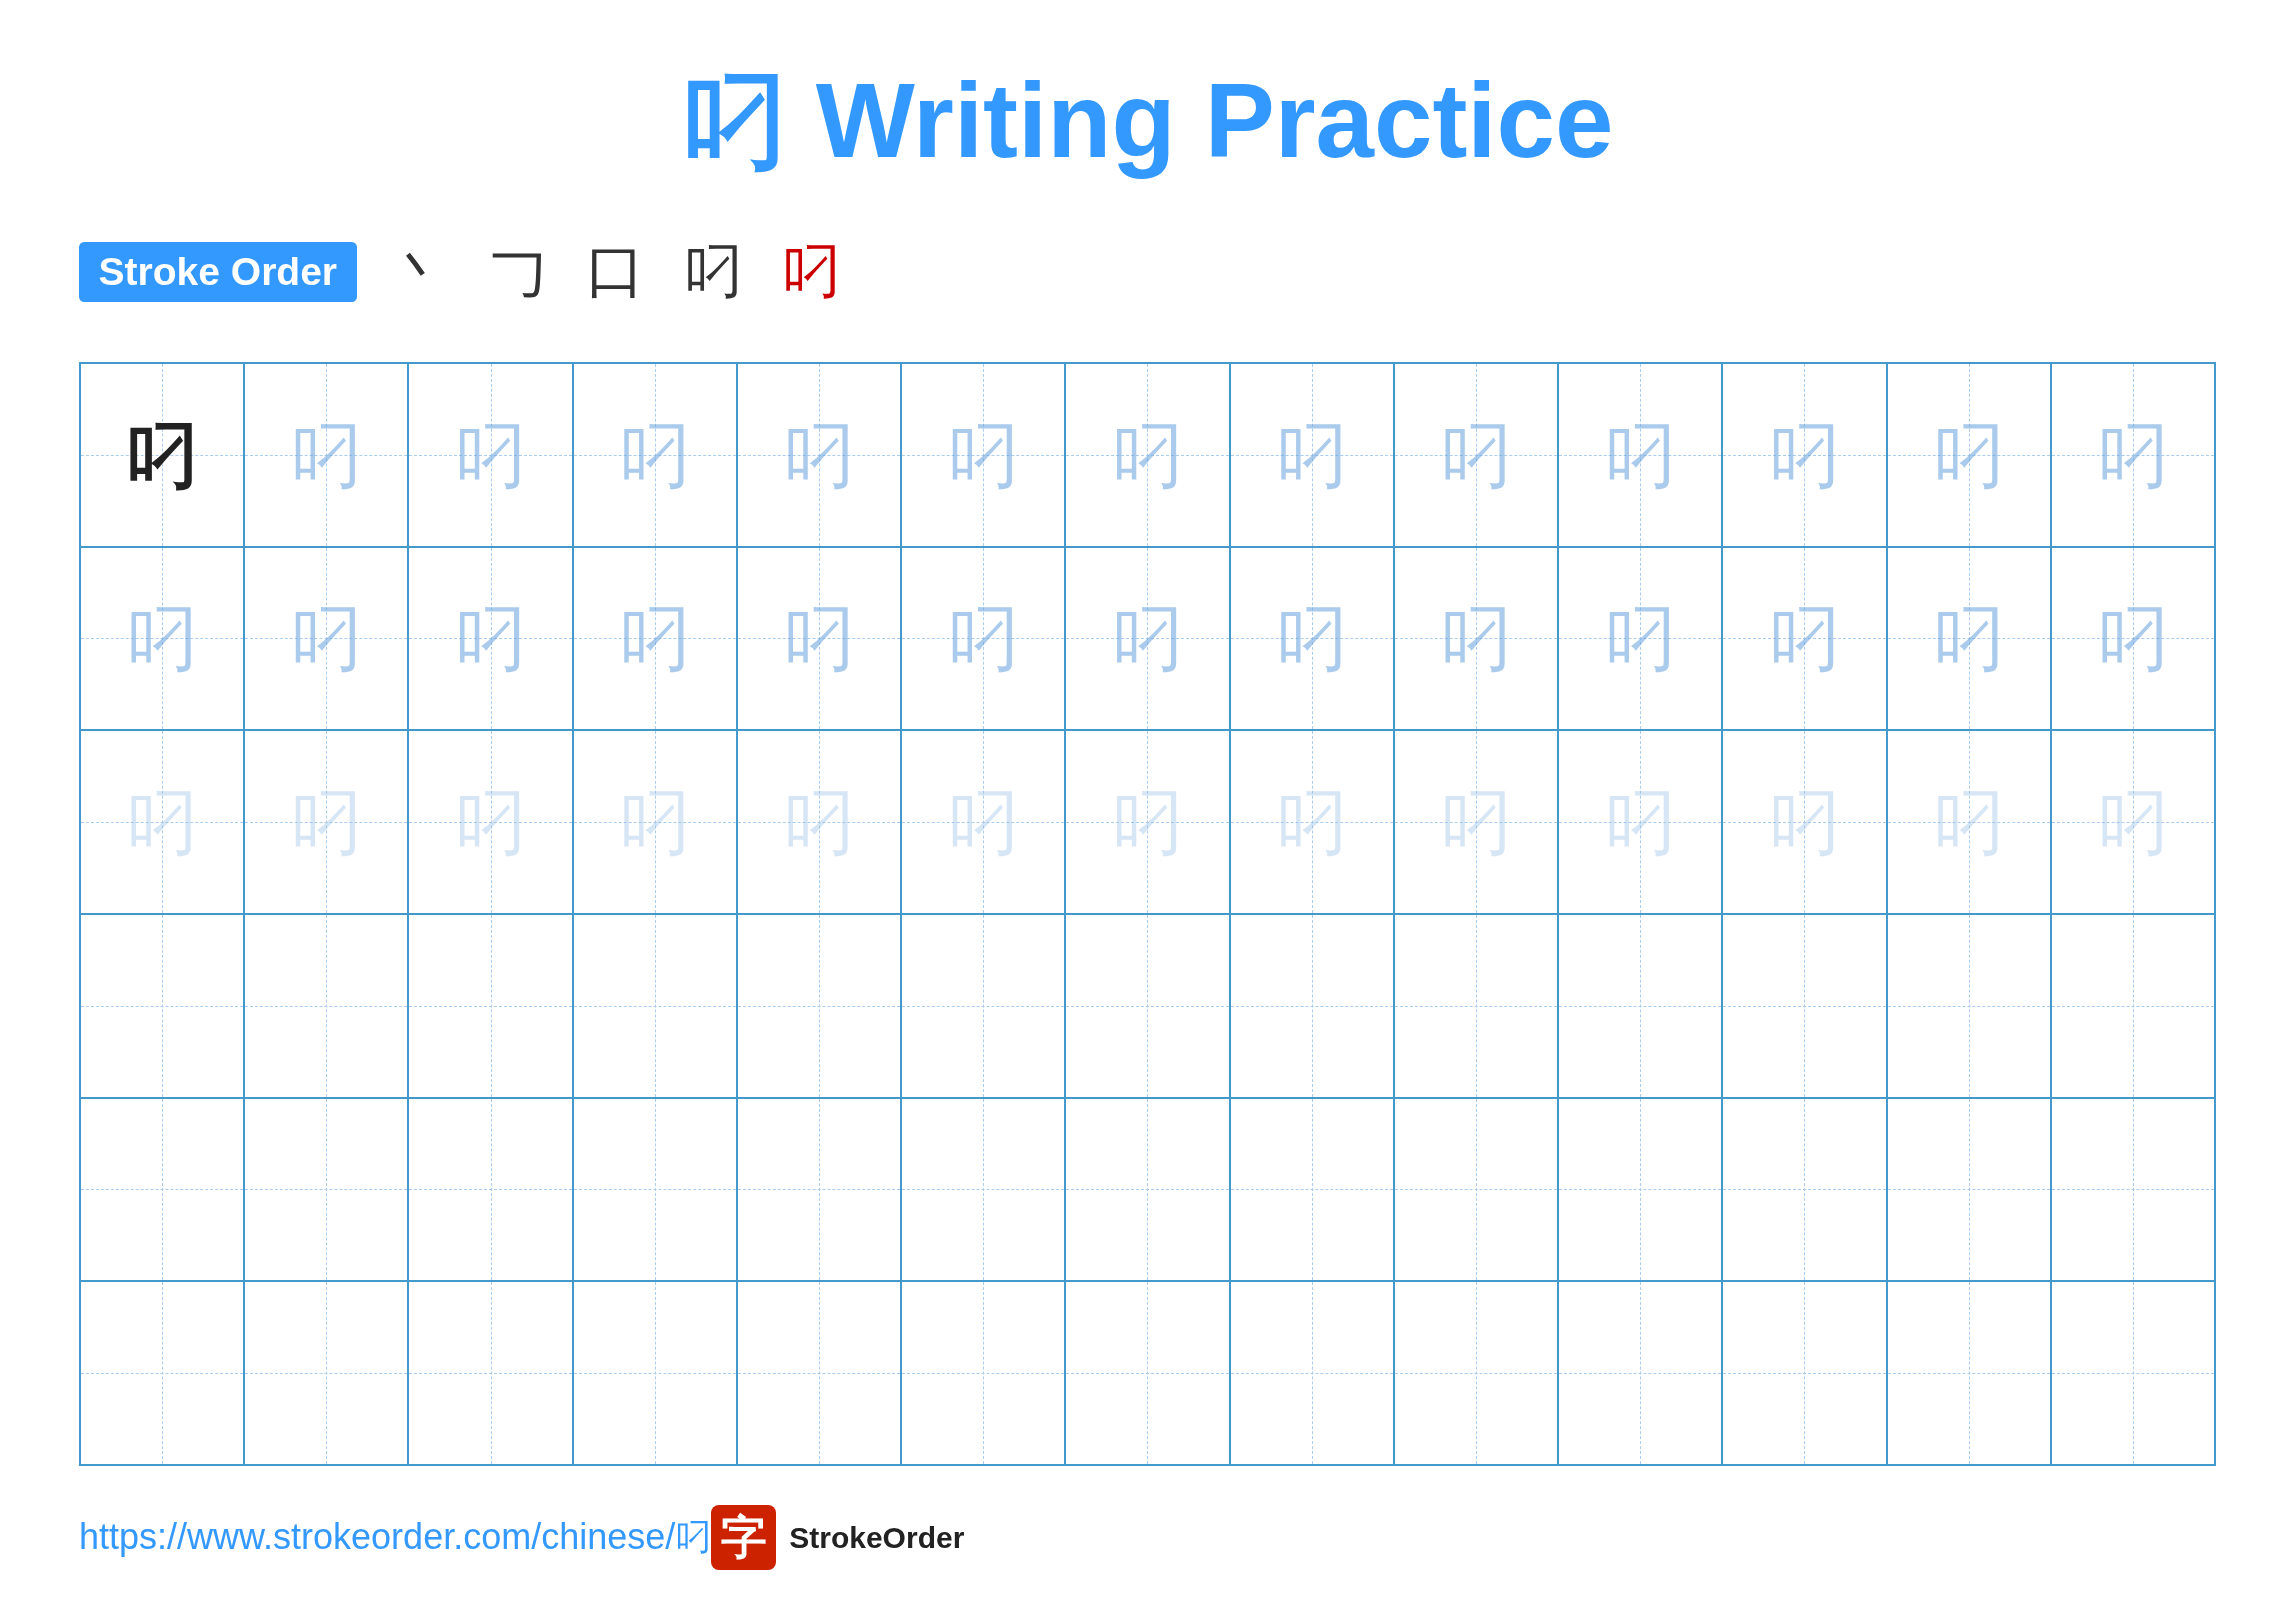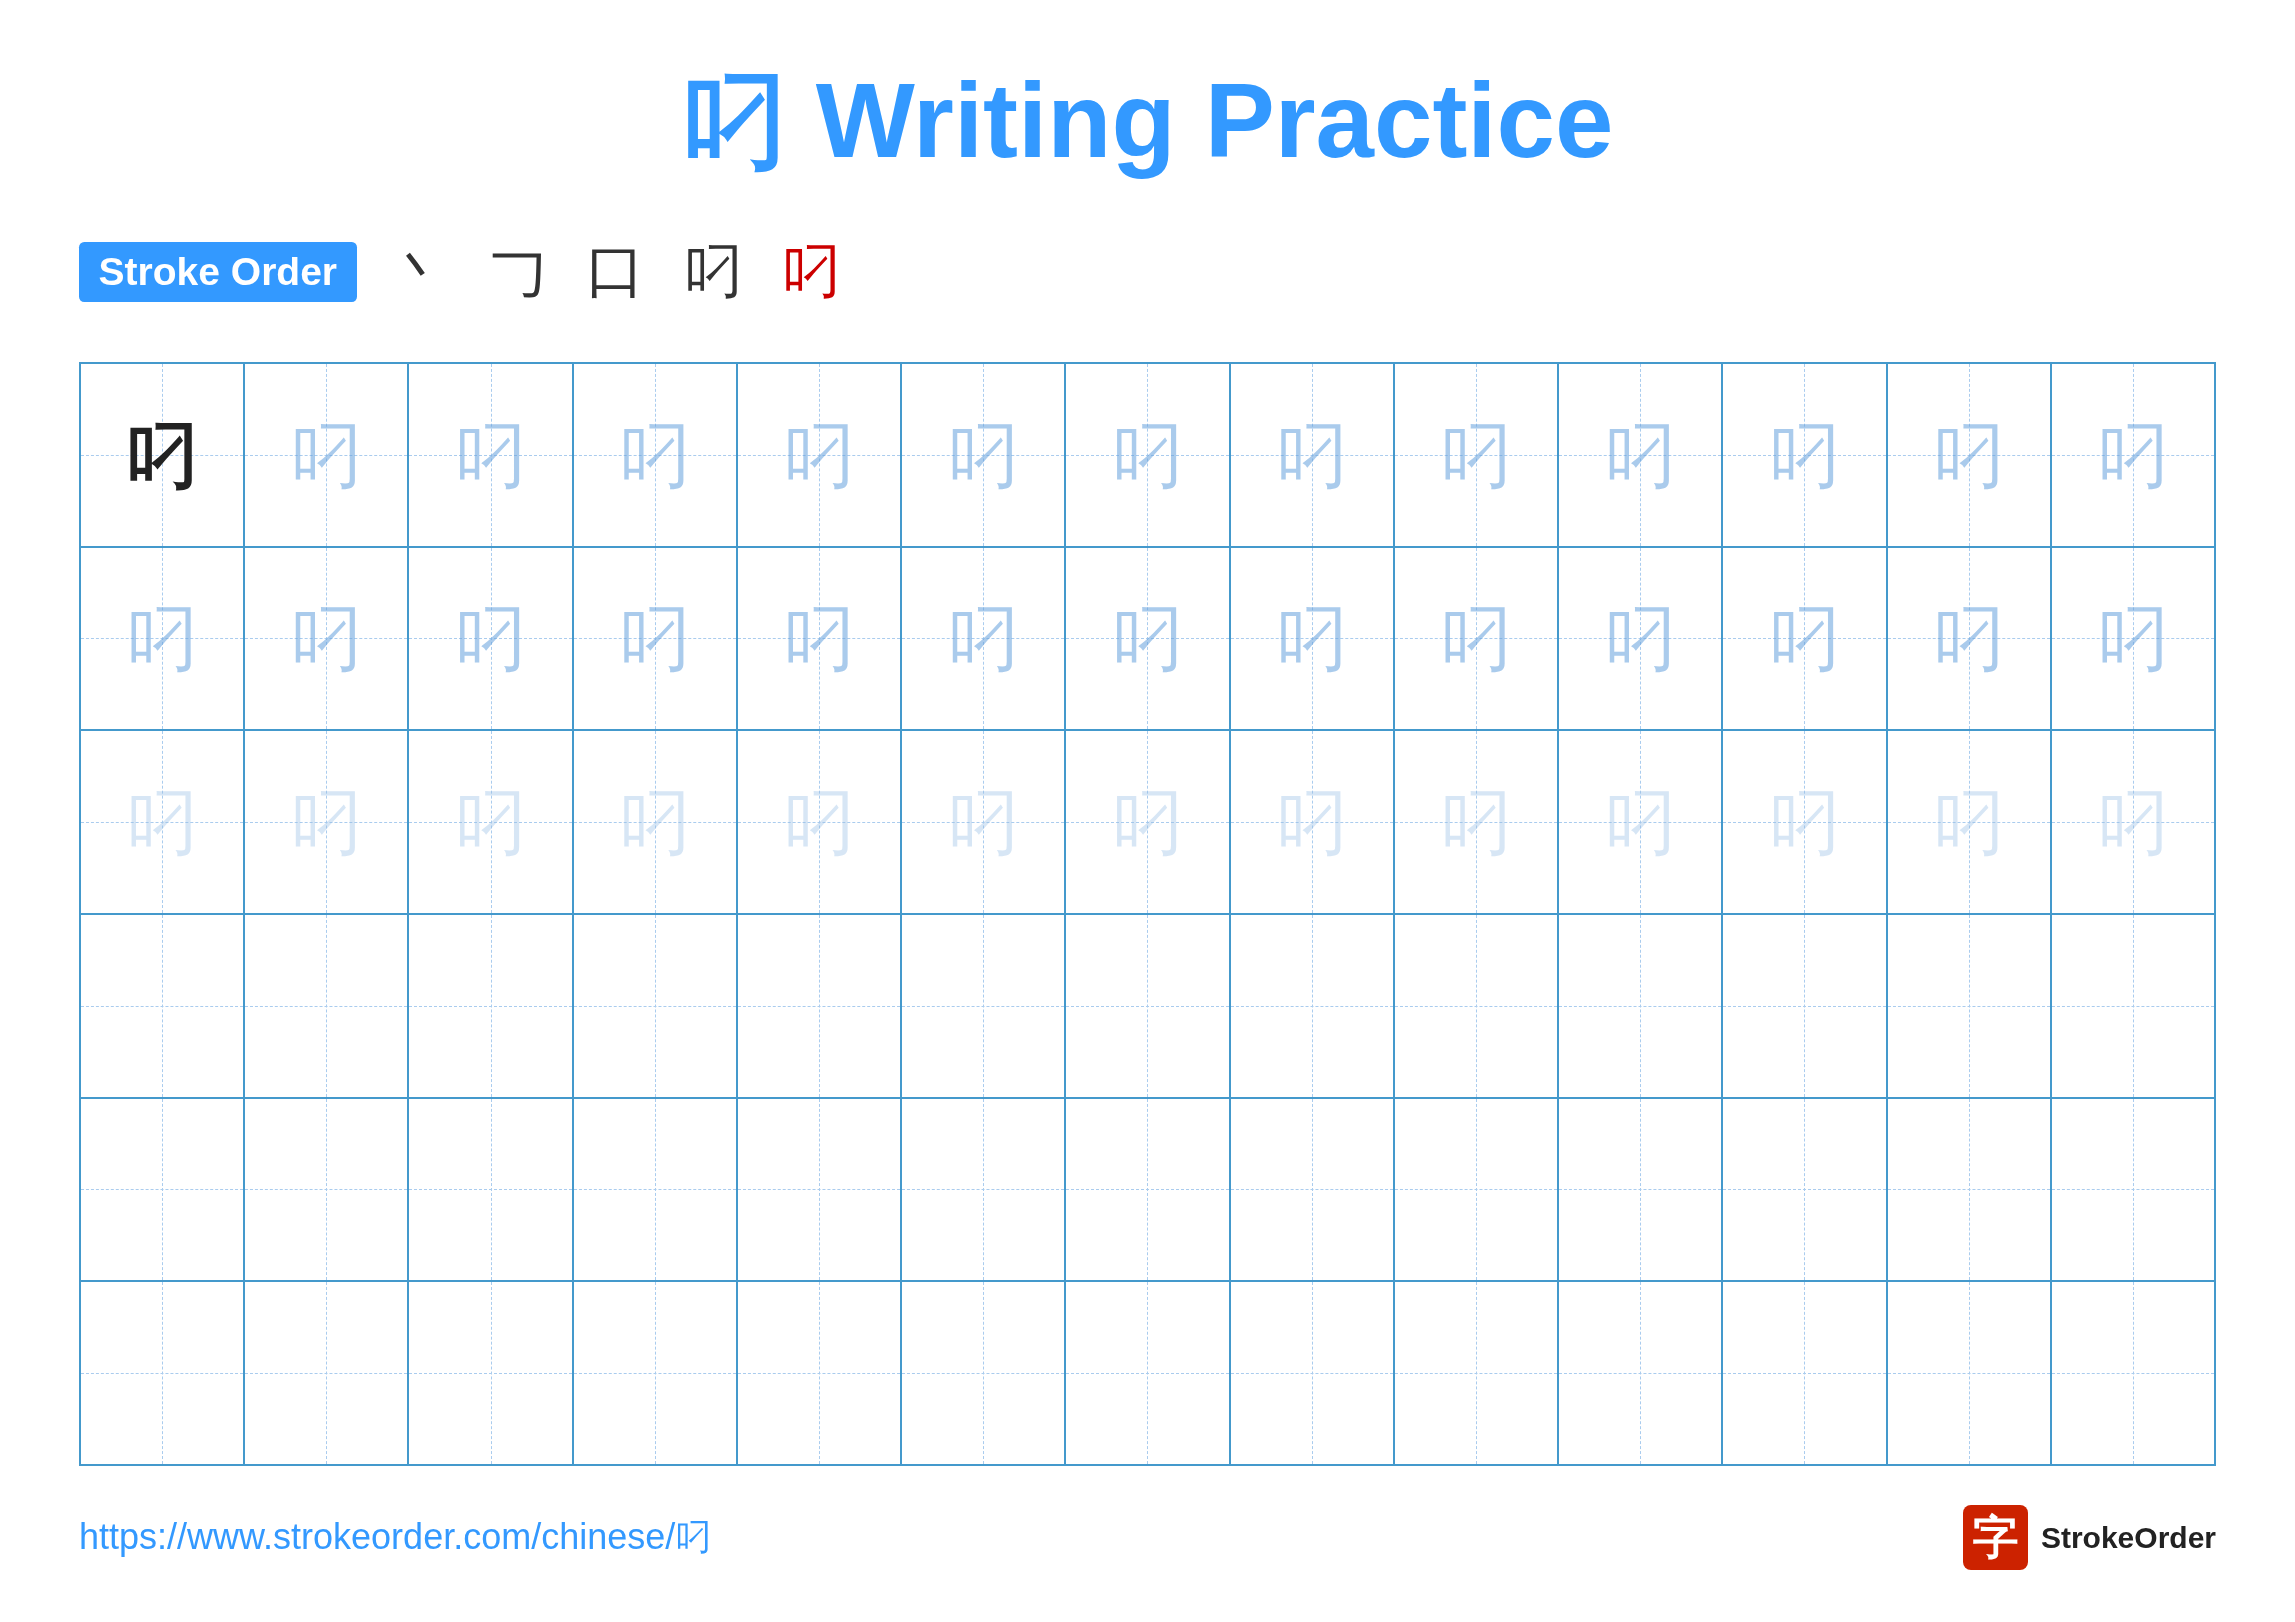--- a/index.html
+++ b/index.html
@@ -118,21 +118,20 @@
       color: rgba(100, 160, 220, 0.55);
     }
 
     .cell-char.faint-2 {
       color: rgba(150, 190, 230, 0.38);
     }
 
     
     .footer {
       display: flex;
-      justify-content: space-between;
       align-items: center;
       margin-top: 39px;
     }
 
     .footer-url {
       font-size: 36px;
       color: #3399ff;
     }
 
     .footer-logo {

